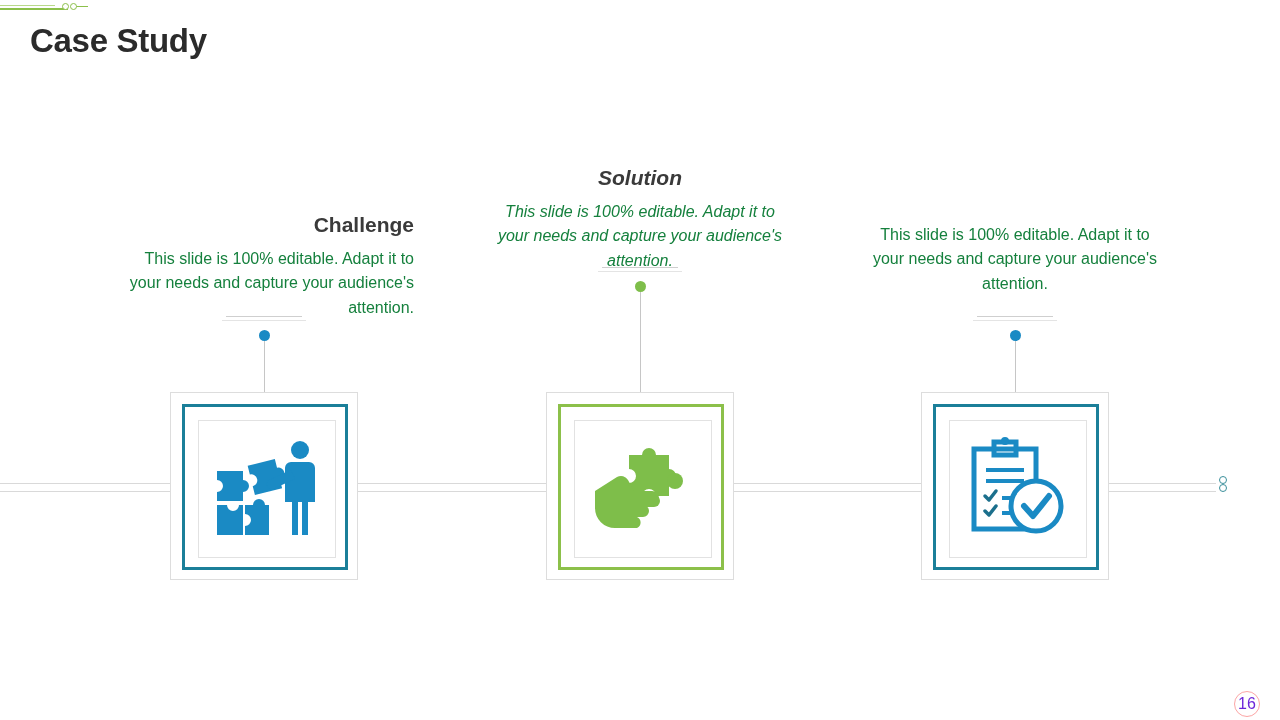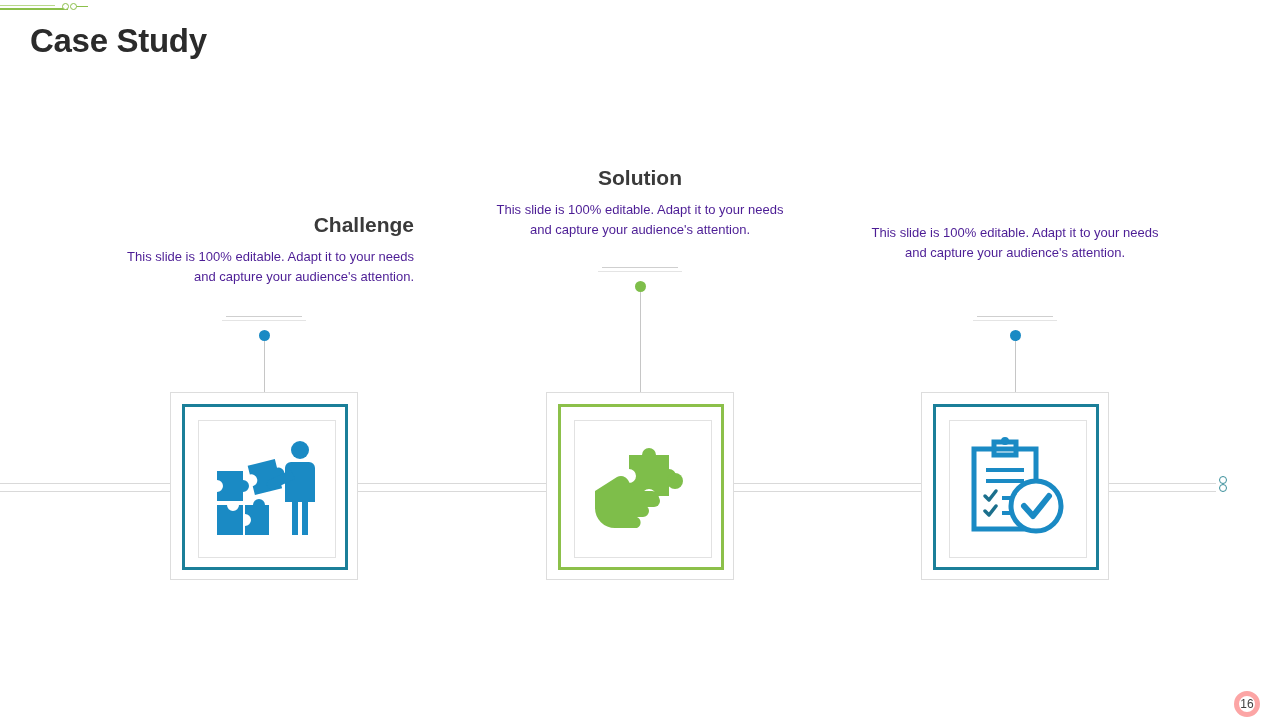--- a/index.html
+++ b/index.html
@@ -58,22 +58,22 @@
     position: absolute; left: 1219px; width: 8px; height: 8px;
     border: 1px solid #3b8f9b; border-radius: 50%; background: #fff;
   }
   .rail-circ.rc1 { top: 476px; }
   .rail-circ.rc2 { top: 484px; }
 
   
   .col { position: absolute; width: 300px; text-align: center; }
   .col-head { font-size: 21px; font-weight: bold; color: #3a3a3a; }
   .col-body {
-    margin-top: 10px; font-size: 13px; line-height: 1.52;
-    color: #4c1d95;
+    margin-top: 10px; font-size: 16px; line-height: 1.52;
+    color: #15803d;
   }
 
   .divider {
     position: absolute; width: 76px; height: 0;
     border-top: 1px solid #cfcfcf;
   }
   .divider::after {
     content: ""; position: absolute; left: -4px; top: 3px;
     width: 84px; height: 0; border-top: 1px solid #e4e4e4;
   }
@@ -104,23 +104,23 @@
   }
   .icon-wrap {
     position: absolute; left: 0; top: 0; right: 0; bottom: 0;
     display: flex; align-items: center; justify-content: center;
   }
 
   
   .page-badge {
     position: absolute; left: 1234px; top: 691px;
     width: 26px; height: 26px; border-radius: 50%;
-    border: 5px solid #fca5a5;
+    border: 1px solid #fca5a5;
     display: flex; align-items: center; justify-content: center;
-    font-size: 12px; color: #404040;
+    font-size: 16px; color: #6d28d9;
   }
 </style>
 </head>
 <body>
 
 <div class="slide">
 
   <div class="deco">
     <div class="deco-line-thin"></div>
     <div class="deco-line-long"></div>
@@ -165,21 +165,21 @@
 
             <path d="M84 27 h18 a6 6 0 0 1 6 6 v34 h-7 v33 h-6 V67 h-4 v33 h-6 V67 h-7 V33 a6 6 0 0 1 6 -6 z"></path>
 
             <path d="M84 35 l-22 10 a5 5 0 0 0 4 9 l22 -10 z"></path>
           </g>
         </svg>
       </div>
     </div>
   </div>
 
-  <div class="col" style="left:490px; top:166px;">
+  <div class="col" style="left:490px; top:166px;font-style:italic;">
     <div class="col-head">Solution</div>
     <div class="col-body">This slide is 100% editable. Adapt it to your needs and capture your audience's attention.</div>
   </div>
   <div class="divider" style="left:602px; top:267px;"></div>
   <div class="dot green" style="left:635px; top:281px;"></div>
   <div class="stem" style="left:640px; top:292px; height:101px;"></div>
 
   <div class="frame-outer" style="left:546px; top:392px;">
     <div class="frame-mid green">
       <div class="frame-inner"></div>

